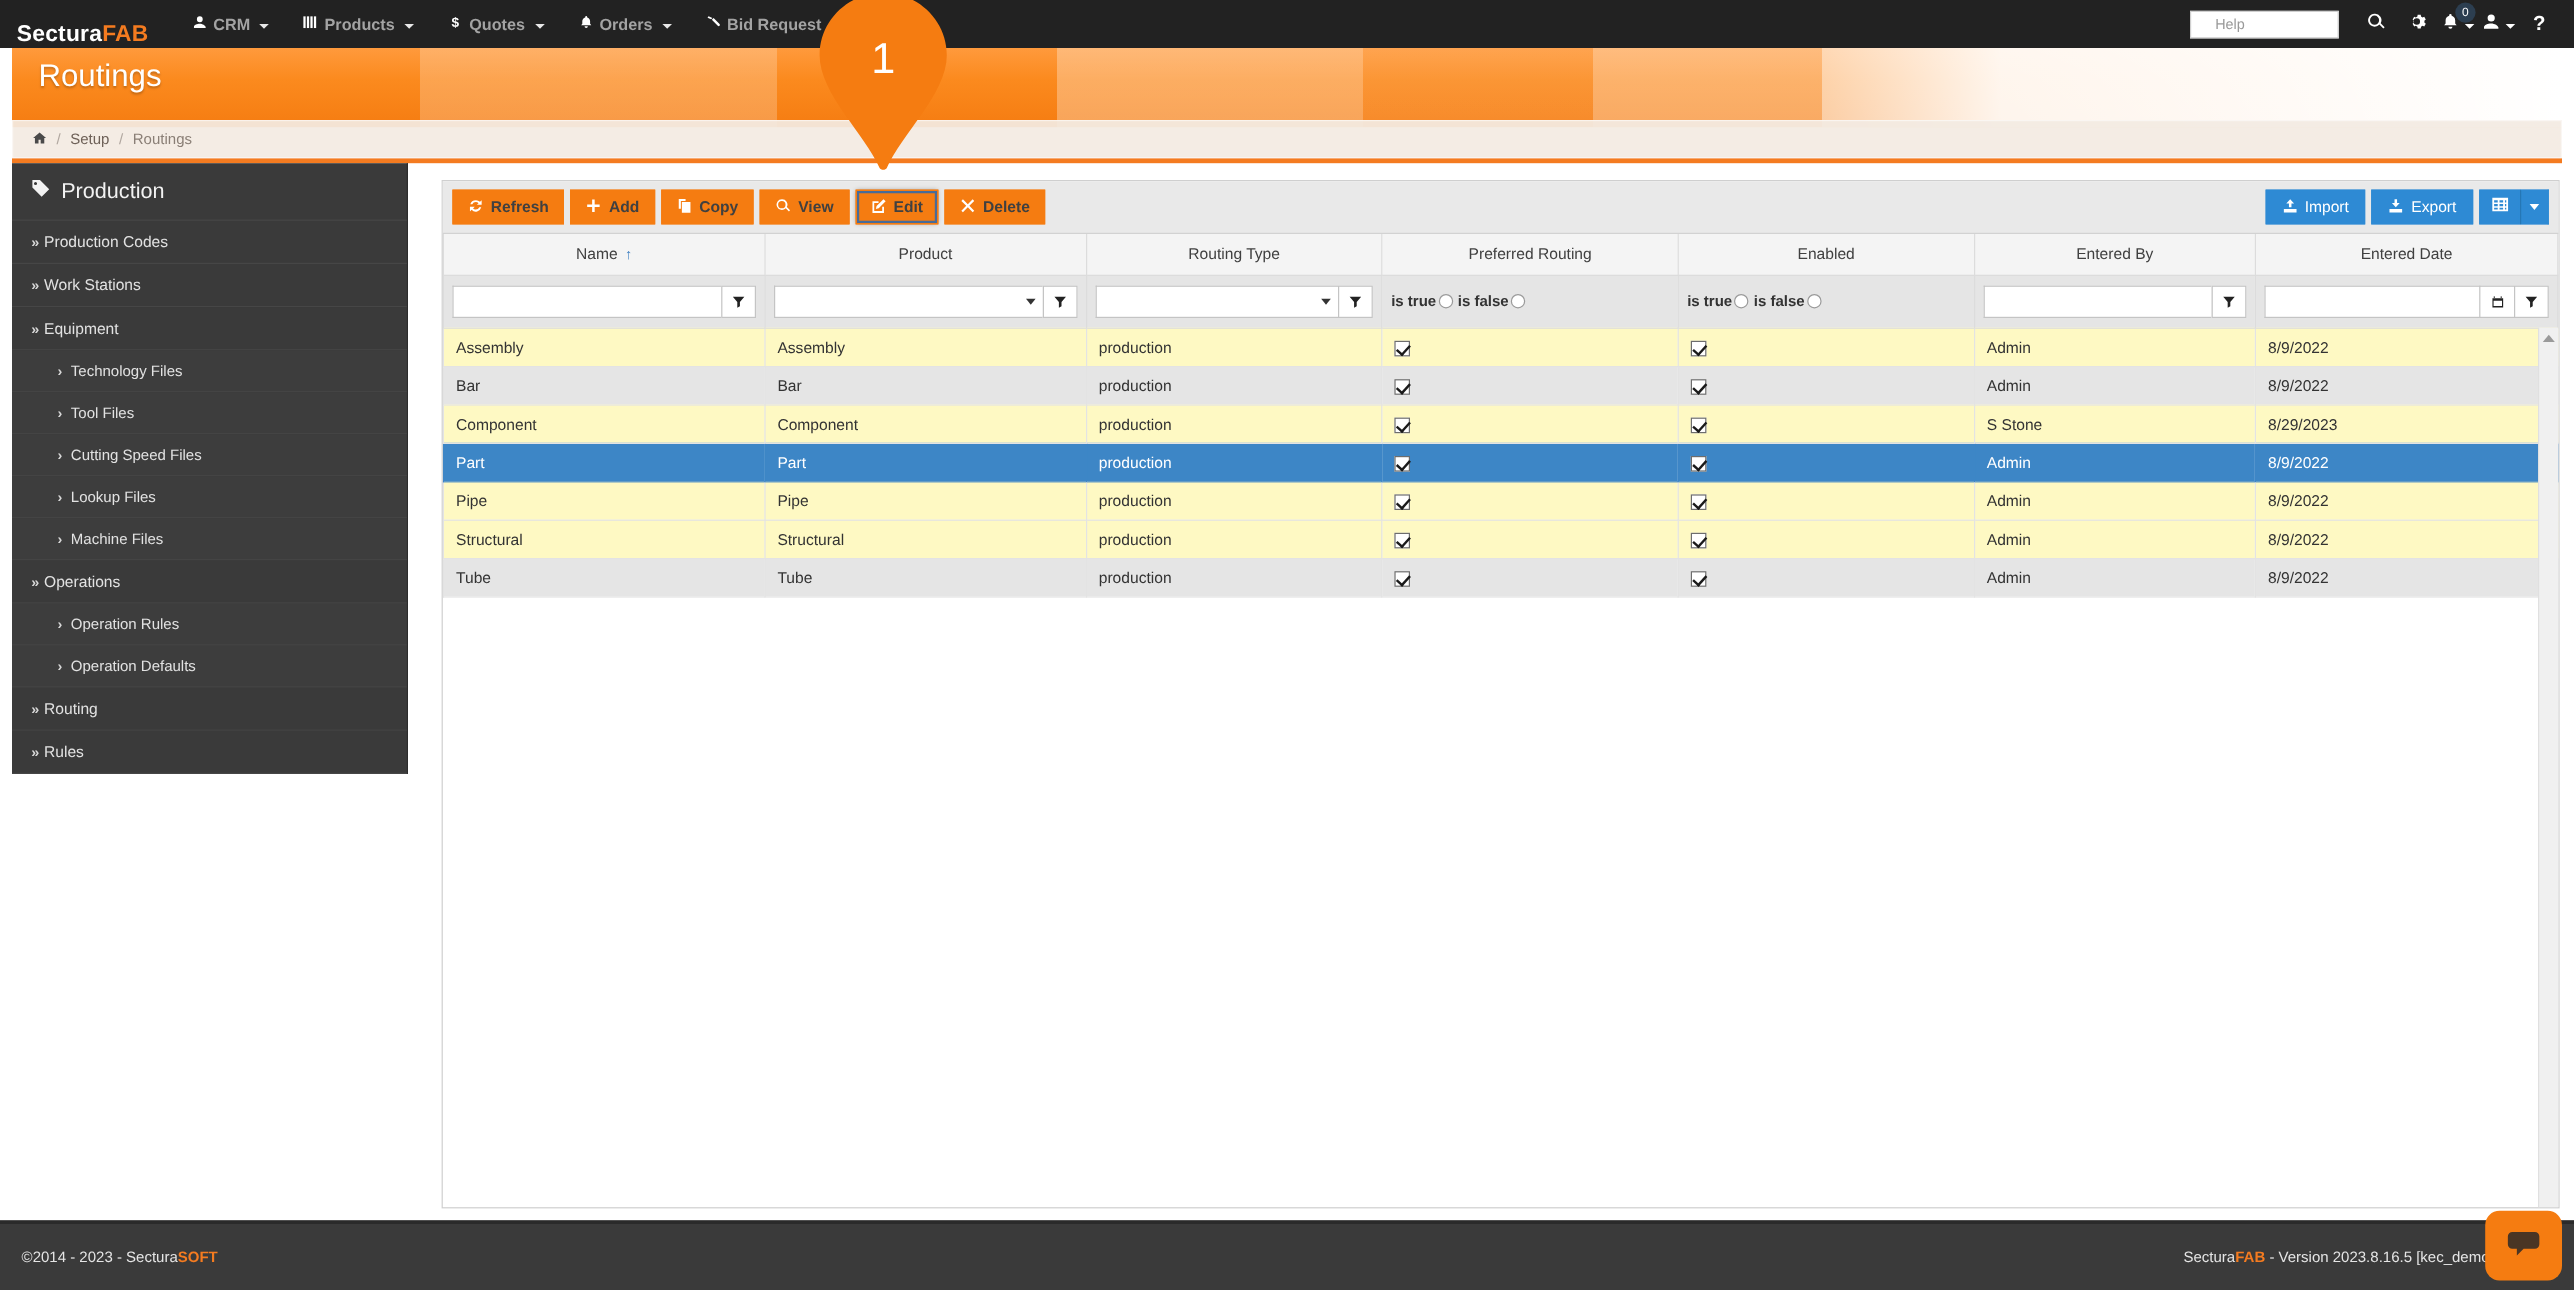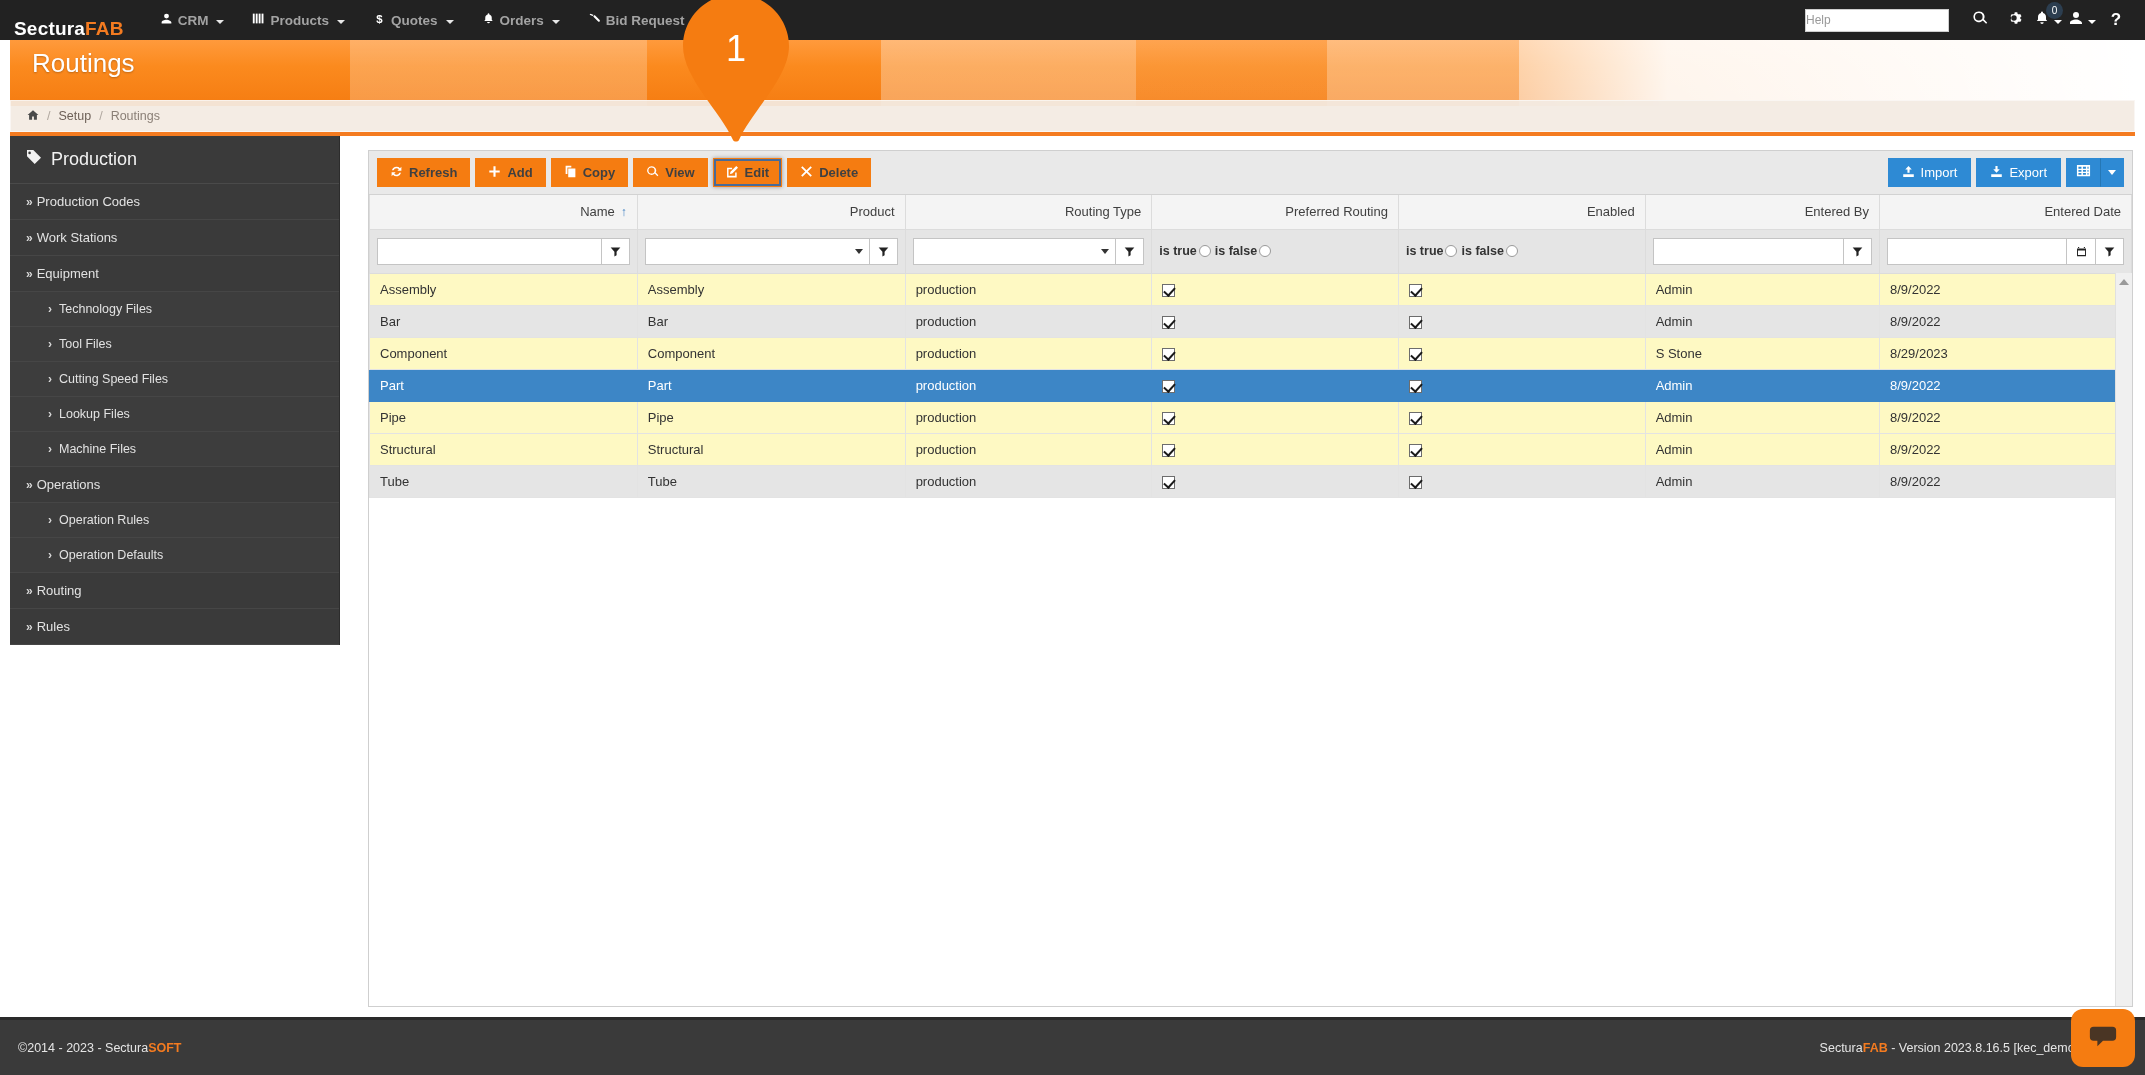--- a/index.html
+++ b/index.html
@@ -39,23 +39,23 @@
     width: 0; height: 0; border-left: 4px solid transparent;
     border-right: 4px solid transparent; border-top: 4px solid #e8e8e8;
     margin-left: 3px; margin-top: 3px;
   }
   .navitem svg { width: 13px; height: 13px; fill: #ffffff; }
   .nav-right {
     margin-left: auto; display: flex; align-items: center; height: 40px;
     padding-right: 12px; gap: 0;
   }
   .help-box {
-    width: 144px; height: 23px; background: #ffffff;
+    width: 124px; height: 23px; background: #ffffff;
     border: 1px solid #cfcfcf; font-size: 12px; color: #999;
-    padding: 0 0; line-height: 21px; margin-right: 14px;
+    padding: 0 20px; line-height: 21px; margin-right: 14px;
   }
   .nav-icon {
     position: relative; width: 34px; height: 40px;
     display: flex; align-items: center; justify-content: center;
     cursor: pointer;
   }
   .nav-icon svg { width: 16px; height: 16px; fill: #ffffff; }
   .nav-icon .caret {
     width: 0; height: 0; border-left: 4px solid transparent;
     border-right: 4px solid transparent; border-top: 4px solid #ffffff;
@@ -170,21 +170,21 @@
     border-right: 4px solid transparent; border-top: 5px solid #fff;
   }
   .spacer { flex: 1; }
 
   
   .gridwrap { position: absolute; top: 44px; left: 0; right: 0; bottom: 0; overflow: hidden; }
   table.grid { width: 100%; border-collapse: collapse; table-layout: fixed; }
   table.grid th {
     background: #f4f4f4; border: 1px solid #dcdcdc; border-top: none;
     font-size: 13px; font-weight: normal; color: #404040;
-    text-align: right; padding: 9px 10px; height: 34px;
+    text-align: center; padding: 9px 10px; height: 34px;
   }
   .sort-asc { color: #3d7fc1; font-size: 12px; margin-left: 6px; }
   td.filter {
     background: #e5e5e5; border: 1px solid #dcdcdc;
     padding: 5px 7px; height: 44px; vertical-align: middle;
   }
   .fgroup { display: flex; align-items: stretch; }
   .finput {
     flex: 1; min-width: 0; height: 27px; background: #fff;
     border: 1px solid #c4c4c4; border-right: none;

